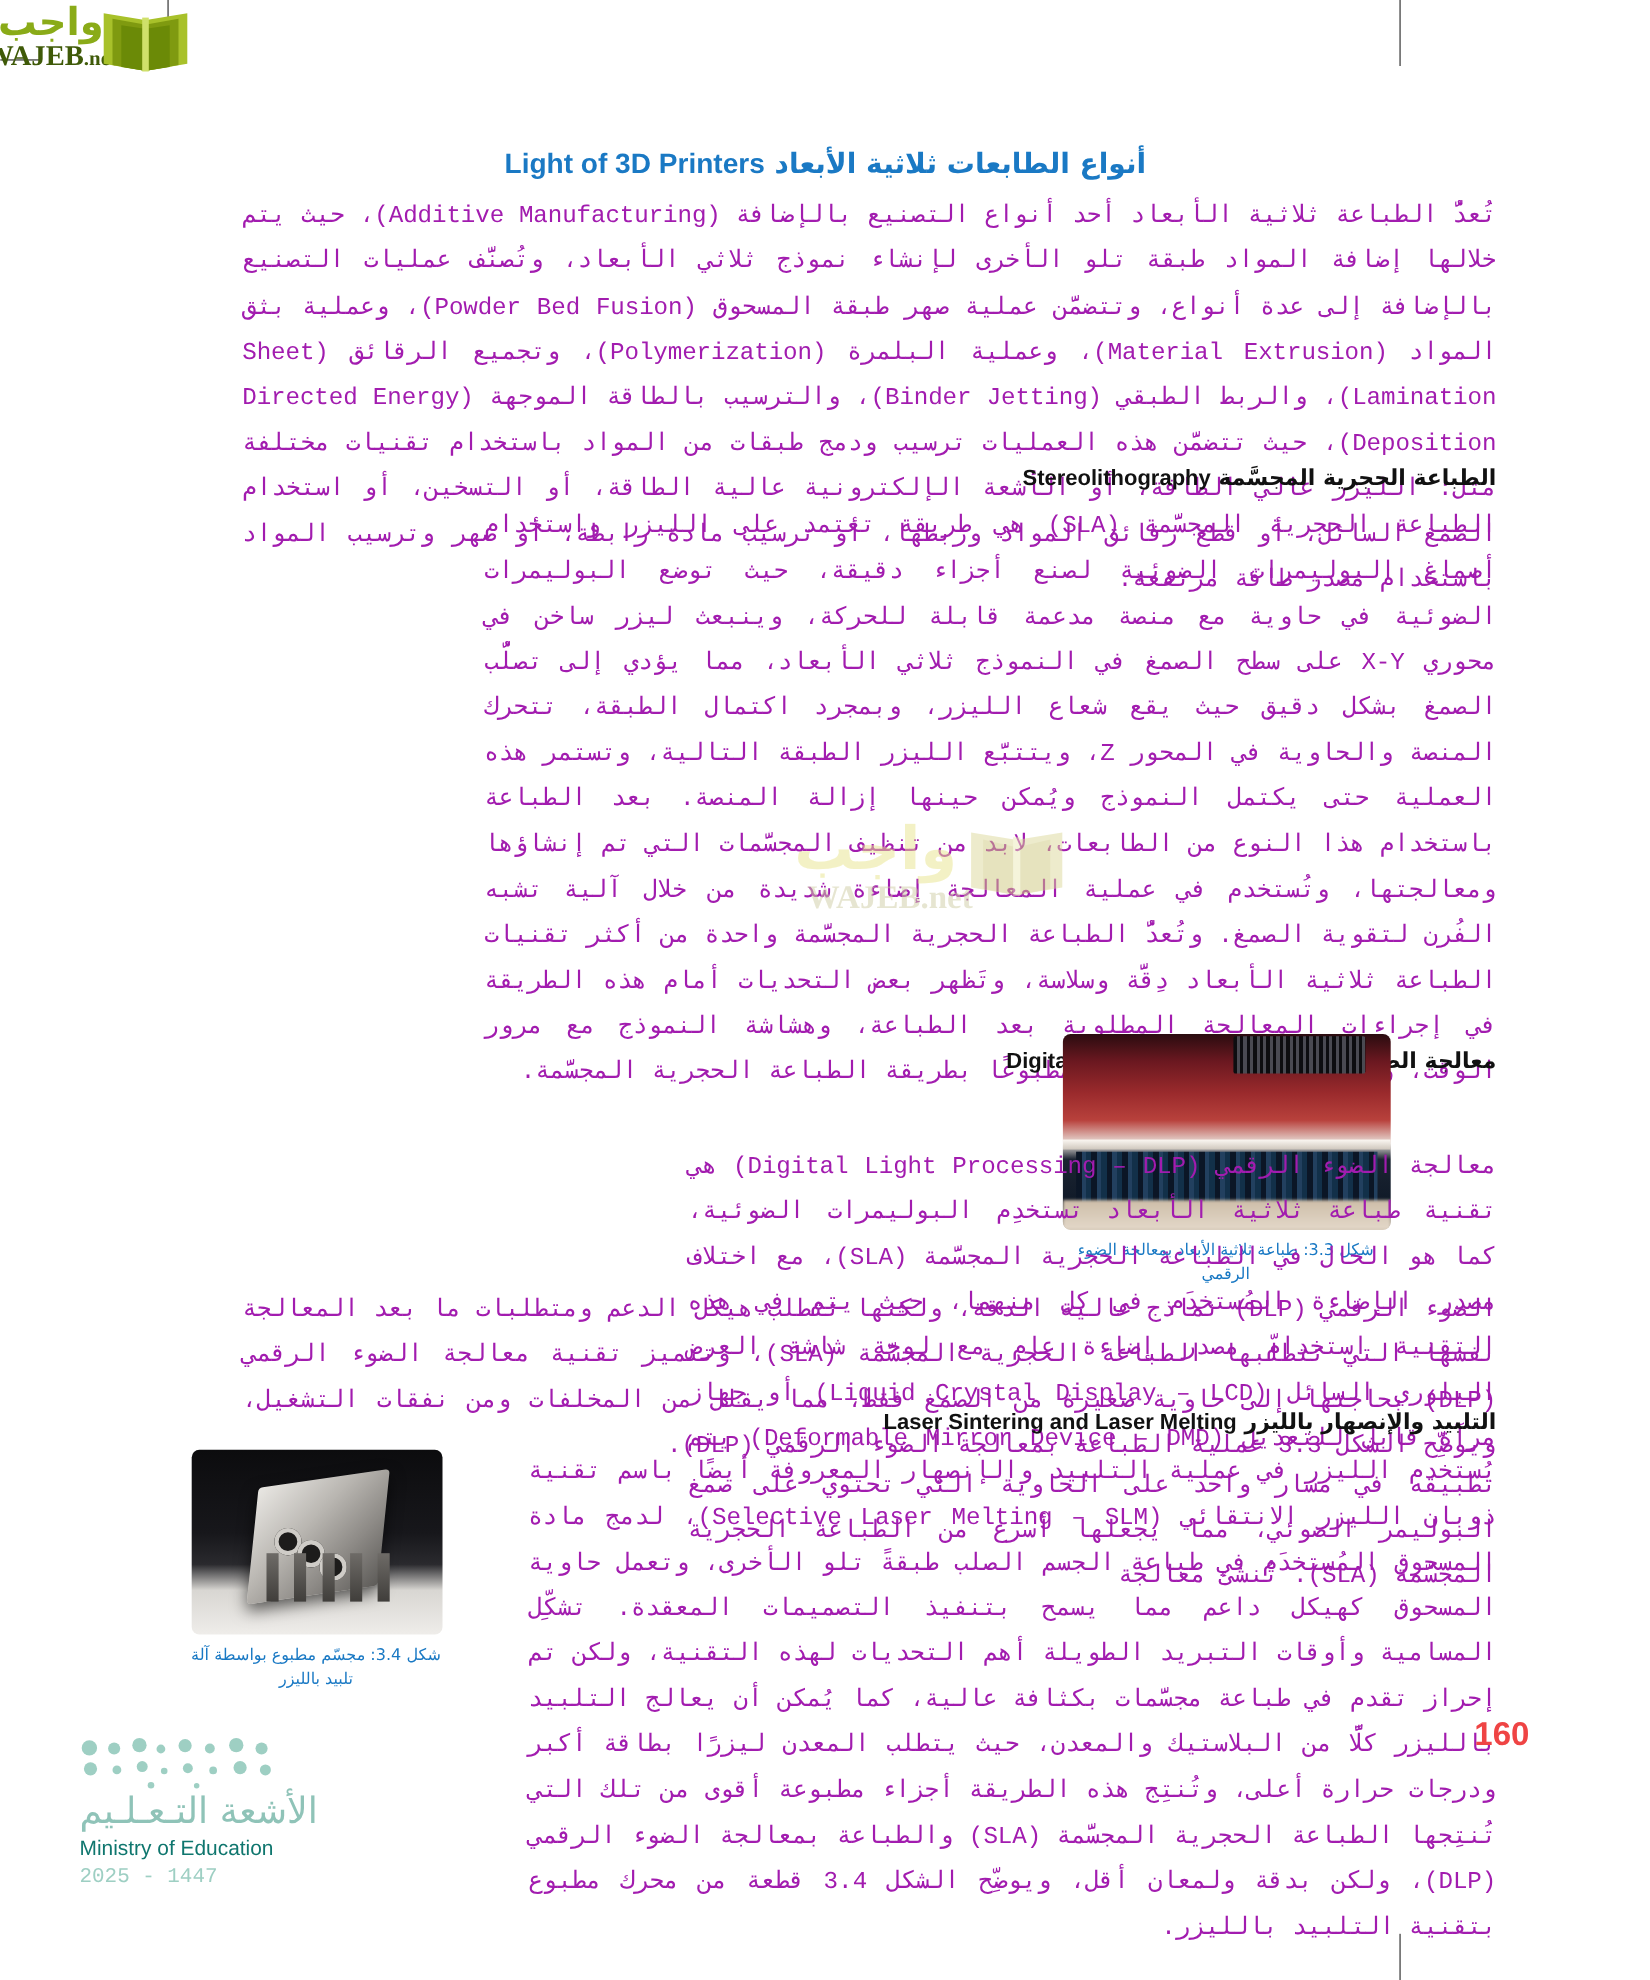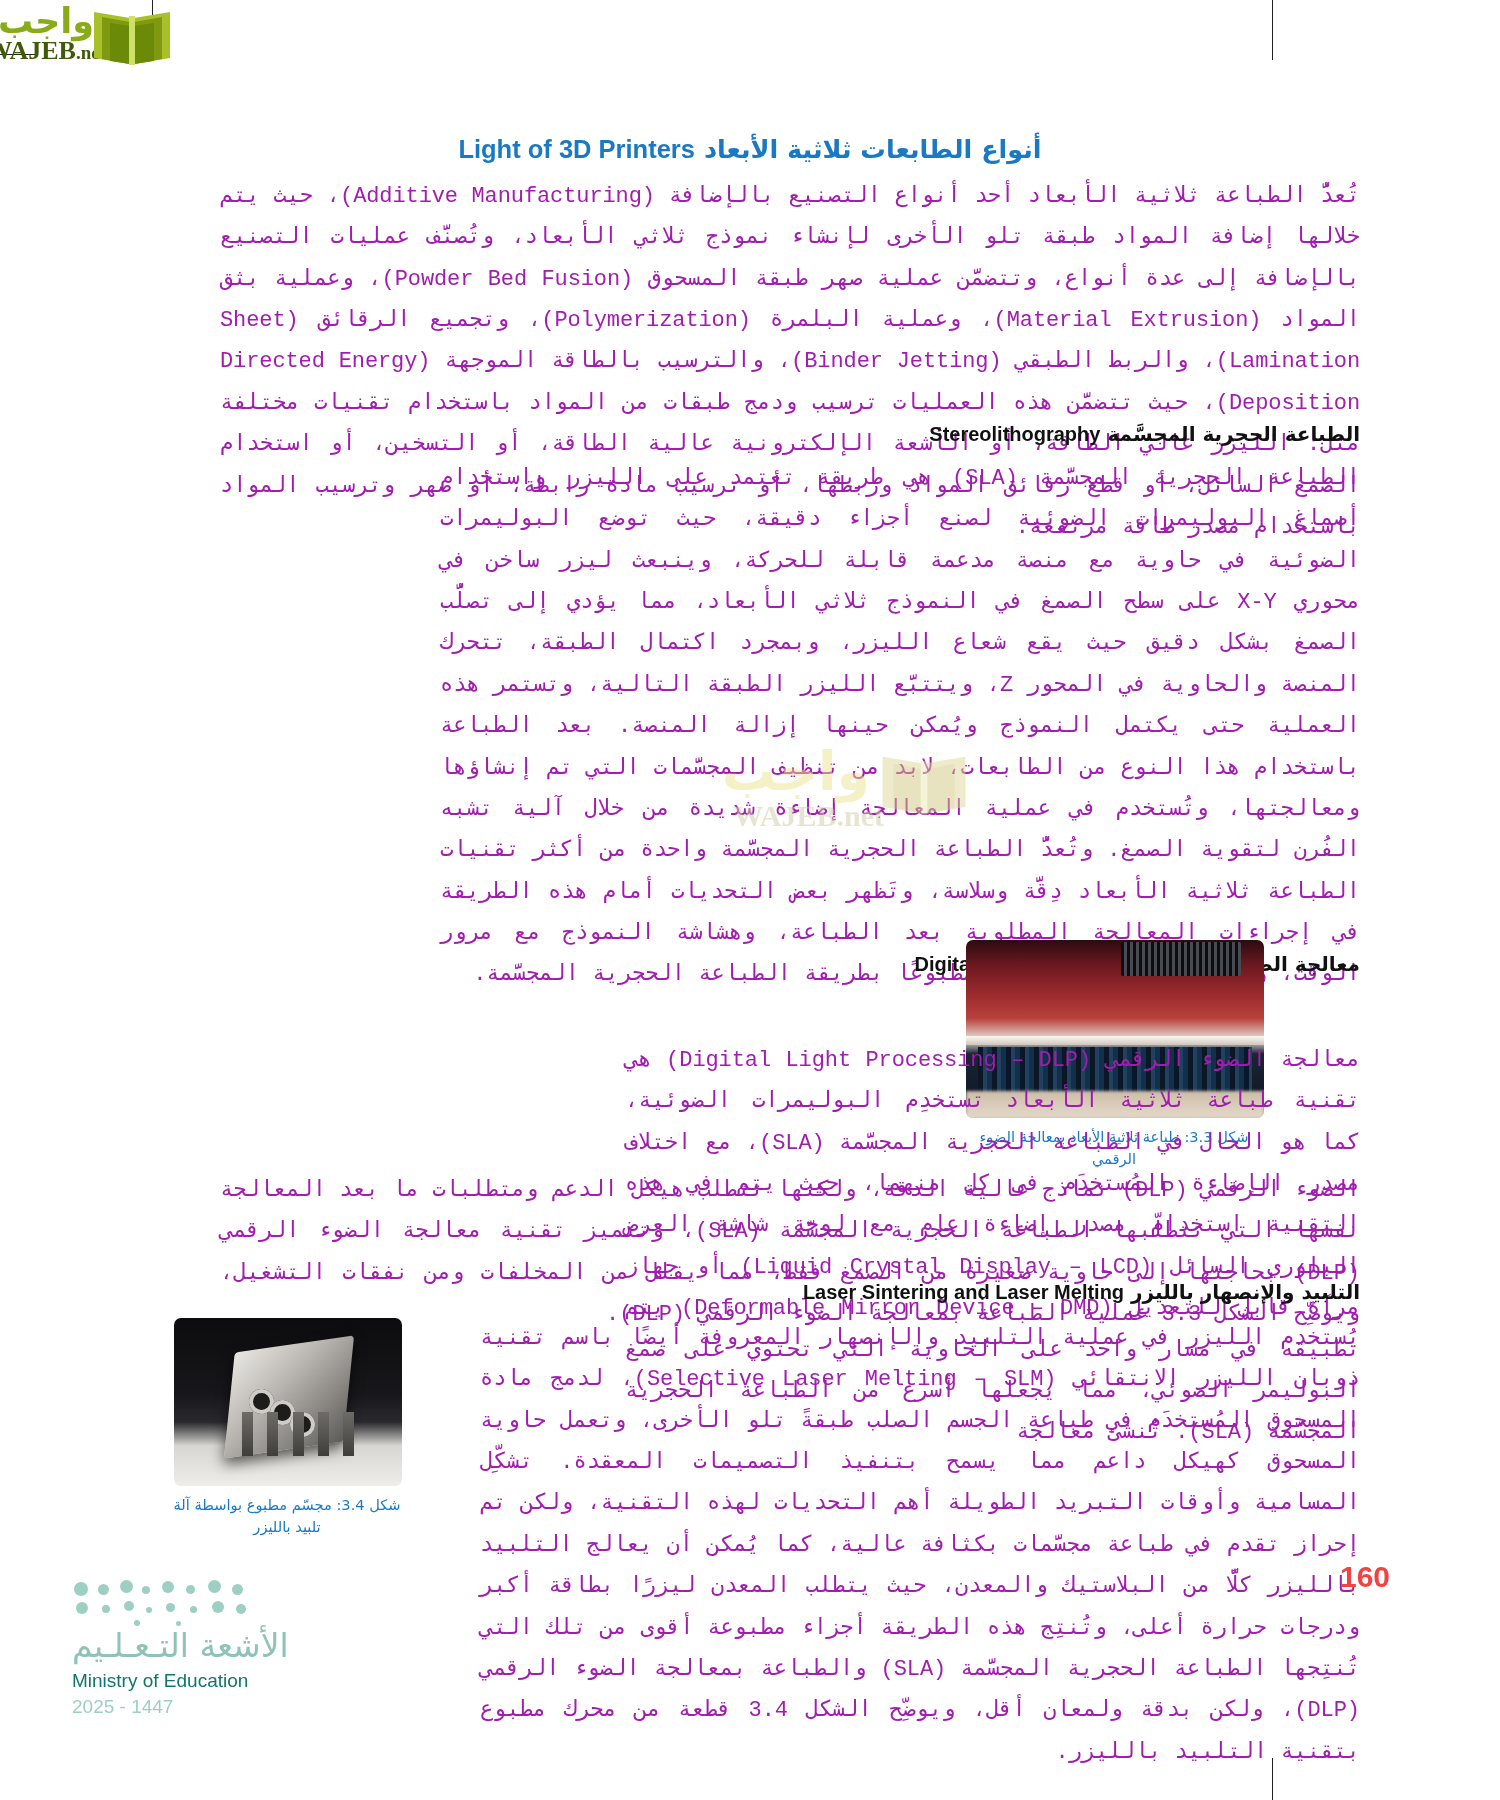--- a/index.html
+++ b/index.html
@@ -231,21 +231,21 @@
   #moe .ar {
     font-size: 33px; color: #8fc3b8; direction: rtl;
     font-family: "DejaVu Sans", sans-serif; line-height: 1.1;
   }
   #moe .en {
     font-size: 19px; color: #0f766e; margin-top: 4px;
     font-family: "Liberation Sans", sans-serif; line-height: 1.35;
   }
   #moe .yr {
     font-size: 19px; color: #9ecfc3;
-    font-family: Liberation Sans, sans-serif; line-height: 1.35;
+    font-family: Liberation Mono, monospace; line-height: 1.35;
   }
 
   #page-number {
     position: absolute; left: 1340px; top: 1560px;
     font-size: 30px; font-weight: bold; color: #ef4444;
     font-family: "Liberation Sans", sans-serif;
   }
 </style>
 </head>
 <body>

